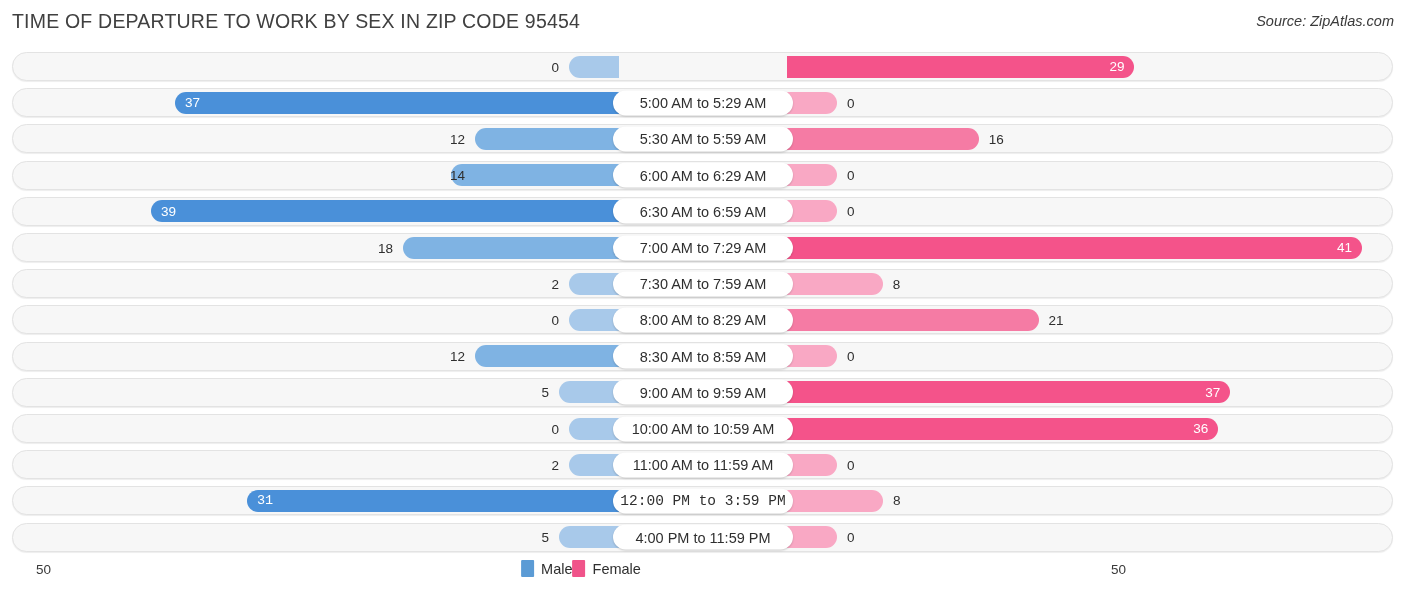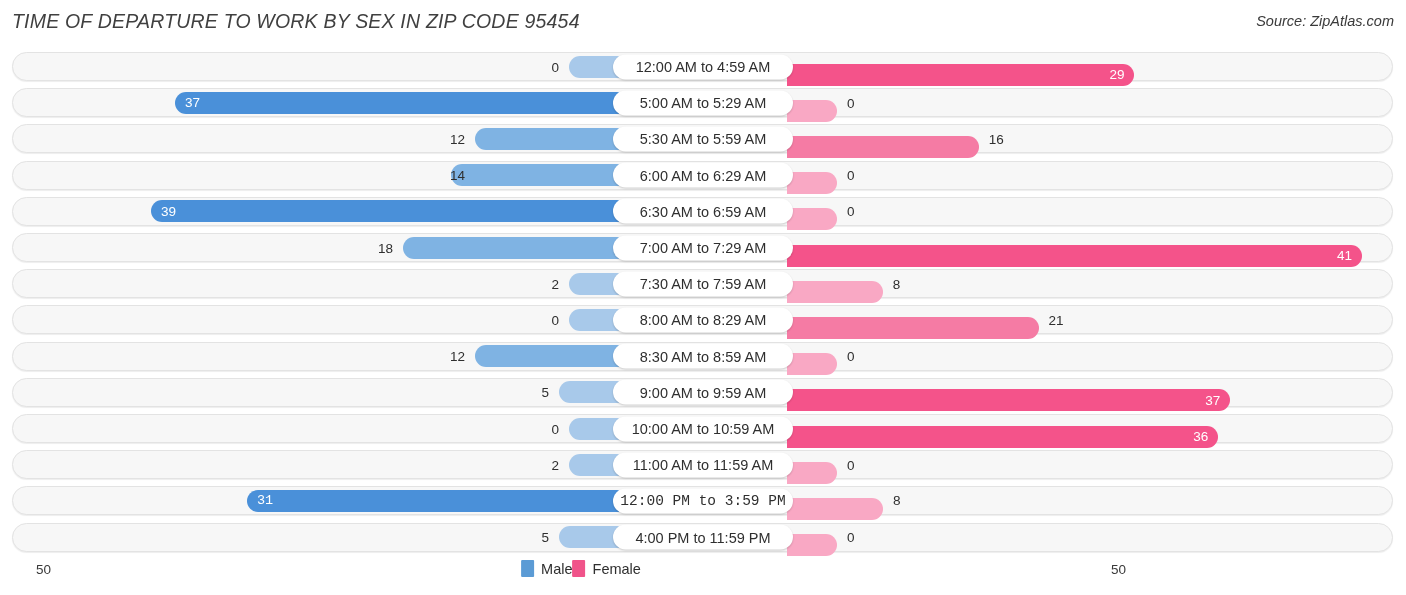--- a/index.html
+++ b/index.html
@@ -9,21 +9,21 @@
     background: #ffffff;
     font-family: "Liberation Sans", sans-serif;
     overflow: hidden;
   }
   #chart-root { position: relative; width: 1406px; height: 595px; background: #fff; }
 
   
   .header { position: absolute; top: 0; left: 0; width: 1406px; height: 46px; }
   .chart-title {
     position: absolute; left: 12px; top: 10px;
-    font-size: 19.5px; color: #404040; letter-spacing: .2px; white-space: nowrap; font-style: italic;
+    font-size: 19.5px; color: #404040; letter-spacing: .2px; white-space: nowrap;
   }
   .chart-source {
     position: absolute; right: 12px; top: 13px;
     font-size: 14.5px; color: #3a3a3a; font-style: italic; white-space: nowrap;
   }
 
   
   .plot { position: absolute; left: 0; top: 50px; width: 1406px; height: 506px; }
 
   .row {
@@ -53,21 +53,20 @@
     height: 22px; z-index: 2;
     display: flex; align-items: center;
   }
   .bar.male {
     border-top-left-radius: 11px; border-bottom-left-radius: 11px;
     justify-content: flex-start;
   }
   .bar.female {
     border-top-right-radius: 11px; border-bottom-right-radius: 11px;
     justify-content: flex-end;
-    margin-top: 8px;
   }
   .bar.male.capped { border-top-left-radius: 11px; border-bottom-left-radius: 11px; }
   .bar.female.capped { border-top-right-radius: 11px; border-bottom-right-radius: 11px; }
 
   .val-in {
     font-size: 13.5px; color: #ffffff; padding: 0 10px; white-space: nowrap;
   }
   .val-out {
     position: absolute; top: 50%; transform: translateY(-50%);
     font-size: 13.5px; color: #2f2f2f; white-space: nowrap; z-index: 3;
@@ -96,21 +95,20 @@
   </div>
 
   <div class="plot" id="plot">
       <div class="row" style="top: 2px;">
         <div class="row-inner">
           <span class="val-out" style="left: 546px; transform: translate(-100%, -50%);">0</span>
           <div class="bar male capped" style="left: 556px; width: 50px; background: rgb(168, 201, 234);"></div>
           <div class="bar female capped" style="left: 774px; width: 347.42px; background: rgb(244, 83, 138);">
             <span class="val-in">29</span>
           </div>
-          <div class="center-pill">12:00 AM to 4:59 AM</div>
         </div>
       </div>
       <div class="row" style="top: 38.2px;">
         <div class="row-inner">
           <div class="bar male capped" style="left: 162px; width: 444px; background: rgb(74, 144, 217);">
             <span class="val-in">37</span>
           </div>
           <span class="val-out" style="left: 834px;">0</span>
           <div class="bar female capped" style="left: 774px; width: 50px; background: rgb(249, 168, 196);"></div>
           <div class="center-pill">5:00 AM to 5:29 AM</div>

